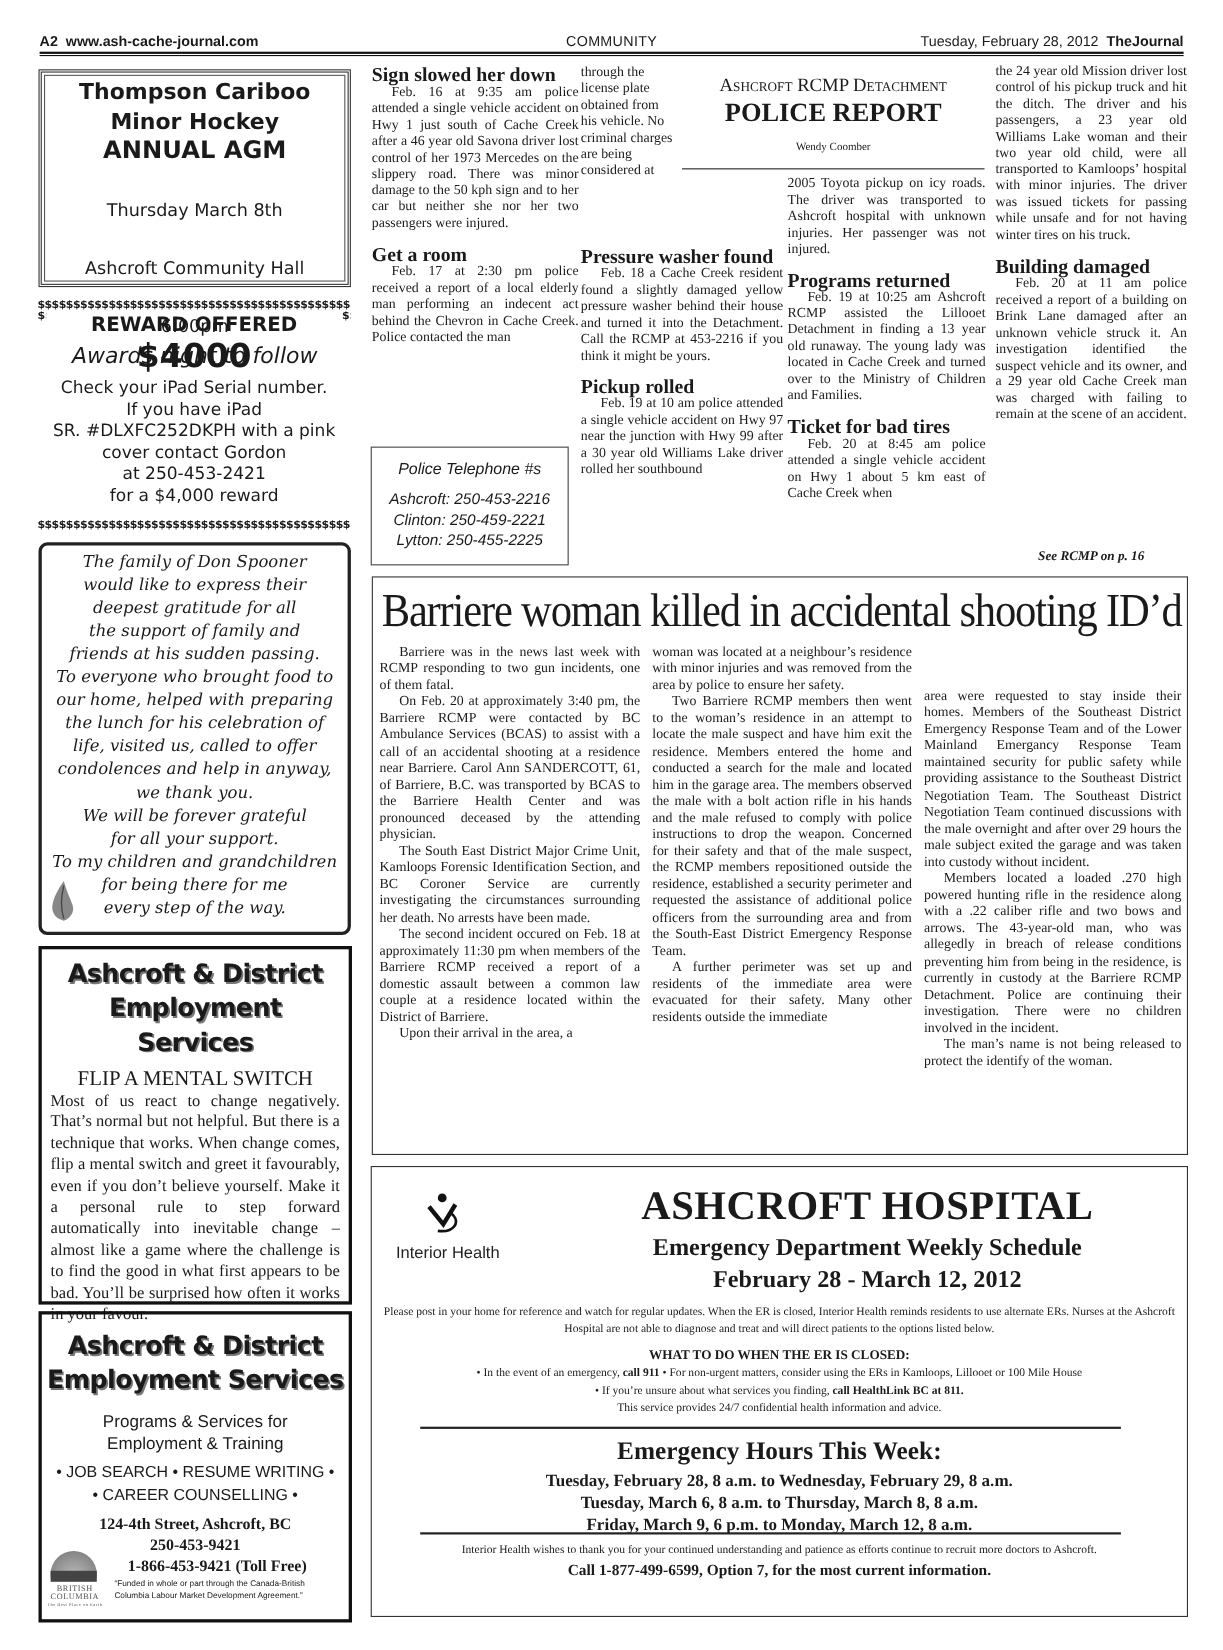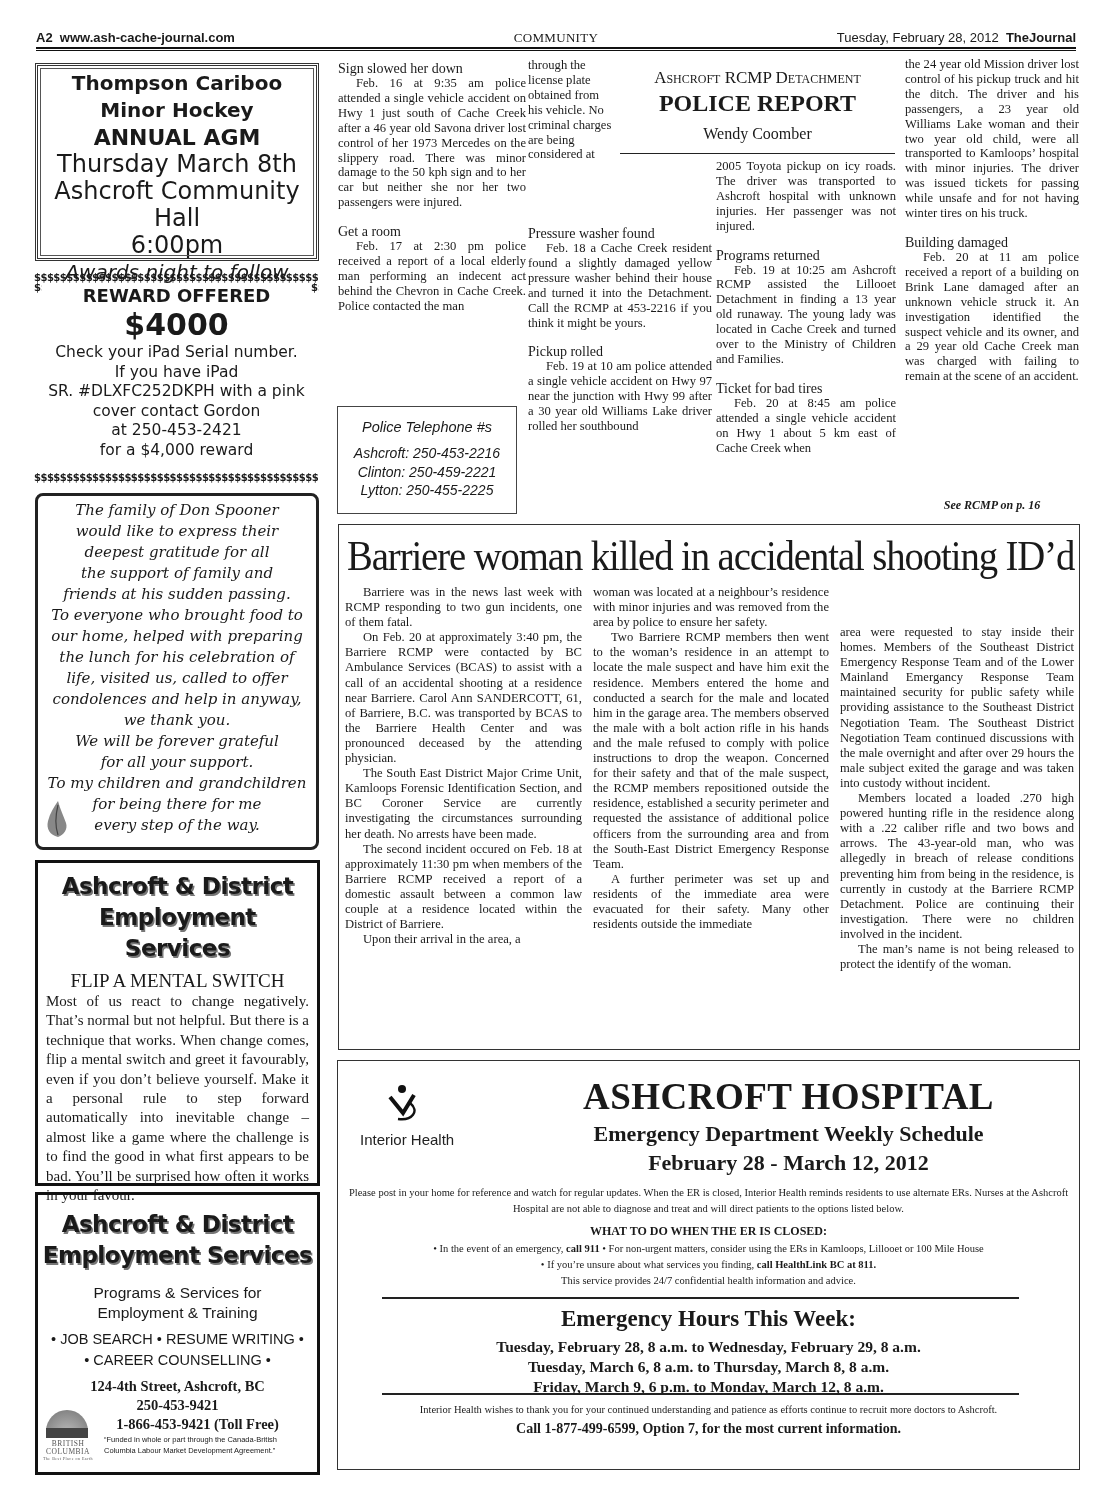--- a/index.html
+++ b/index.html
@@ -4,31 +4,31 @@
 <style>
   * { box-sizing: border-box; margin: 0; padding: 0; }
   html, body { width: 1112px; height: 1500px; background: #fff; overflow: hidden; }
   body { position: relative; font-family: "Liberation Serif", serif; color: #1a1a1a; }
 
   .abs { position: absolute; }
 
   
   .folio { left: 36px; top: 28px; width: 1040px; height: 22px; font-family: "Liberation Sans", sans-serif; font-size: 13px; }
   .folio .left { position: absolute; left: 0; top: 2px; font-weight: bold; }
-  .folio .center { position: absolute; left: 0; right: 0; top: 2px; text-align: center; font-family: Liberation Serif, serif; font-size: 13px; letter-spacing: 0.3px; }
+  .folio .center { position: absolute; left: 0; right: 0; top: 2px; text-align: center; font-family: Liberation Sans, sans-serif; font-size: 13px; letter-spacing: 0.3px; }
   .folio .right { position: absolute; right: 0; top: 2px; }
   .folio .right b { font-weight: bold; }
   .folio-rule { left: 36px; top: 47px; width: 1040px; height: 4px; border-top: 2px solid #111; border-bottom: 1px solid #111; }
 
   
   .ad-hockey { left: 35px; top: 63px; width: 284px; height: 198px; border: 3px double #333; outline: 1px solid #555; outline-offset: -6px; background: #fff; text-align: center; font-family: "DejaVu Sans", sans-serif; padding-top: 4px; }
   .ad-hockey div { line-height: 27px; }
   .ad-hockey .l1, .ad-hockey .l2 { font-size: 20px; font-weight: 600; }
   .ad-hockey .l3 { font-size: 22px; font-weight: bold; }
-  .ad-hockey .l4, .ad-hockey .l5, .ad-hockey .l6 { font-size: 24px; }
+  .ad-hockey .l4, .ad-hockey .l5, .ad-hockey .l6 { font-size: 16px; margin-top: 26px; }
   .ad-hockey .l7 { font-size: 20px; font-style: italic; }
 
   .ad-reward { left: 34px; top: 273px; width: 285px; height: 210px; text-align: center; font-family: "DejaVu Sans", sans-serif; }
   .ad-reward .dollars-top, .ad-reward .dollars-bot { position: absolute; left: 0; right: 0; font-size: 10px; line-height: 10px; letter-spacing: -0.5px; overflow: hidden; white-space: nowrap; font-weight: bold; }
   .ad-reward .dollars-top { top: 0; }
   .ad-reward .dollars-bot { bottom: 0; }
   .ad-reward .dollars-side { position: absolute; top: 10px; bottom: 10px; width: 8px; font-size: 10px; line-height: 9px; word-break: break-all; overflow: hidden; font-weight: bold; }
   .ad-reward .dollars-side.l { left: 0; }
   .ad-reward .dollars-side.r { right: 0; }
   .ad-reward .inner { position: absolute; left: 10px; right: 10px; top: 12px; }
@@ -49,34 +49,34 @@
   .ad-emp2 .bul { font-family: "Liberation Sans", sans-serif; font-size: 14.5px; line-height: 21px; margin-top: 6px; }
   .ad-emp2 .addr { font-family: "Liberation Serif", serif; font-weight: bold; font-size: 14.5px; line-height: 19px; margin-top: 6px; }
   .ad-emp2 .fund { font-family: "Liberation Sans", sans-serif; font-size: 7.5px; line-height: 11px; margin-left: 62px; text-align: left; }
   .bc-logo { position: absolute; left: 4px; bottom: 4px; width: 52px; height: 62px; }
   .bc-logo .sun { position: absolute; left: 4px; top: 4px; width: 42px; height: 24px; border-radius: 21px 21px 0 0; background: radial-gradient(circle at 50% 100%, #bbb 0, #888 70%, #666 100%); }
   .bc-logo .mtn { position: absolute; left: 4px; top: 22px; width: 42px; height: 10px; background: #444; }
   .bc-logo .txt { position: absolute; left: 0; top: 34px; width: 52px; font-family: "Liberation Serif", serif; font-size: 7.5px; line-height: 8px; color: #555; letter-spacing: 0.5px; }
 
   
   .col { font-size: 12.6px; line-height: 14.9px; text-align: justify; hyphens: manual; }
-  .col h4 { font-family: "Liberation Serif", serif; font-weight: 400; font-size: 14px; line-height: 15px; margin: 0; text-align: left; }
+  .col h4 { font-family: "Liberation Serif", serif; font-weight: 700; font-size: 18px; line-height: 15px; margin: 0; text-align: left; }
   .col p { text-indent: 18px; }
   .col .gap { height: 14px; }
 
   .pr-c1 { left: 338px; top: 61px; width: 188px; }
   .pr-c2a { left: 528px; top: 58px; width: 88px; }
   .pr-c2 { left: 528px; top: 165px; width: 184px; }
   .pr-c3 { left: 716px; top: 159px; width: 180px; }
   .pr-c4 { left: 905px; top: 57px; width: 174px; }
 
   .pr-head { left: 620px; top: 62px; width: 275px; height: 92px; text-align: center; border-bottom: 1px solid #222; }
   .pr-head .kicker { font-size: 17px; font-variant: small-caps; line-height: 22px; margin-top: 5px; }
   .pr-head .title { font-size: 24px; font-weight: bold; line-height: 28px; }
-  .pr-head .byline { font-size: 16px; line-height: 22px; margin-top: 6px; }
+  .pr-head .byline { font-size: 10px; line-height: 22px; margin-top: 6px; }
 
   .phones { left: 337px; top: 406px; width: 180px; height: 108px; border: 1px solid #444; text-align: center; font-family: "Liberation Sans", sans-serif; font-style: italic; font-size: 14px; padding-top: 10px; }
   .phones .h { font-size: 14.5px; line-height: 20px; margin-bottom: 7px; }
   .phones .r { line-height: 18.5px; }
 
   .see-more { left: 905px; top: 498px; width: 174px; text-align: center; font-weight: bold; font-style: italic; font-size: 12px; }
 
   
   .article { left: 338px; top: 524px; width: 742px; height: 526px; border: 1px solid #333; }
   .article .headline { position: absolute; left: 8px; top: 6px; font-size: 43px; line-height: 50px; letter-spacing: -1.2px; white-space: nowrap; transform: scaleX(0.9); transform-origin: left; }

